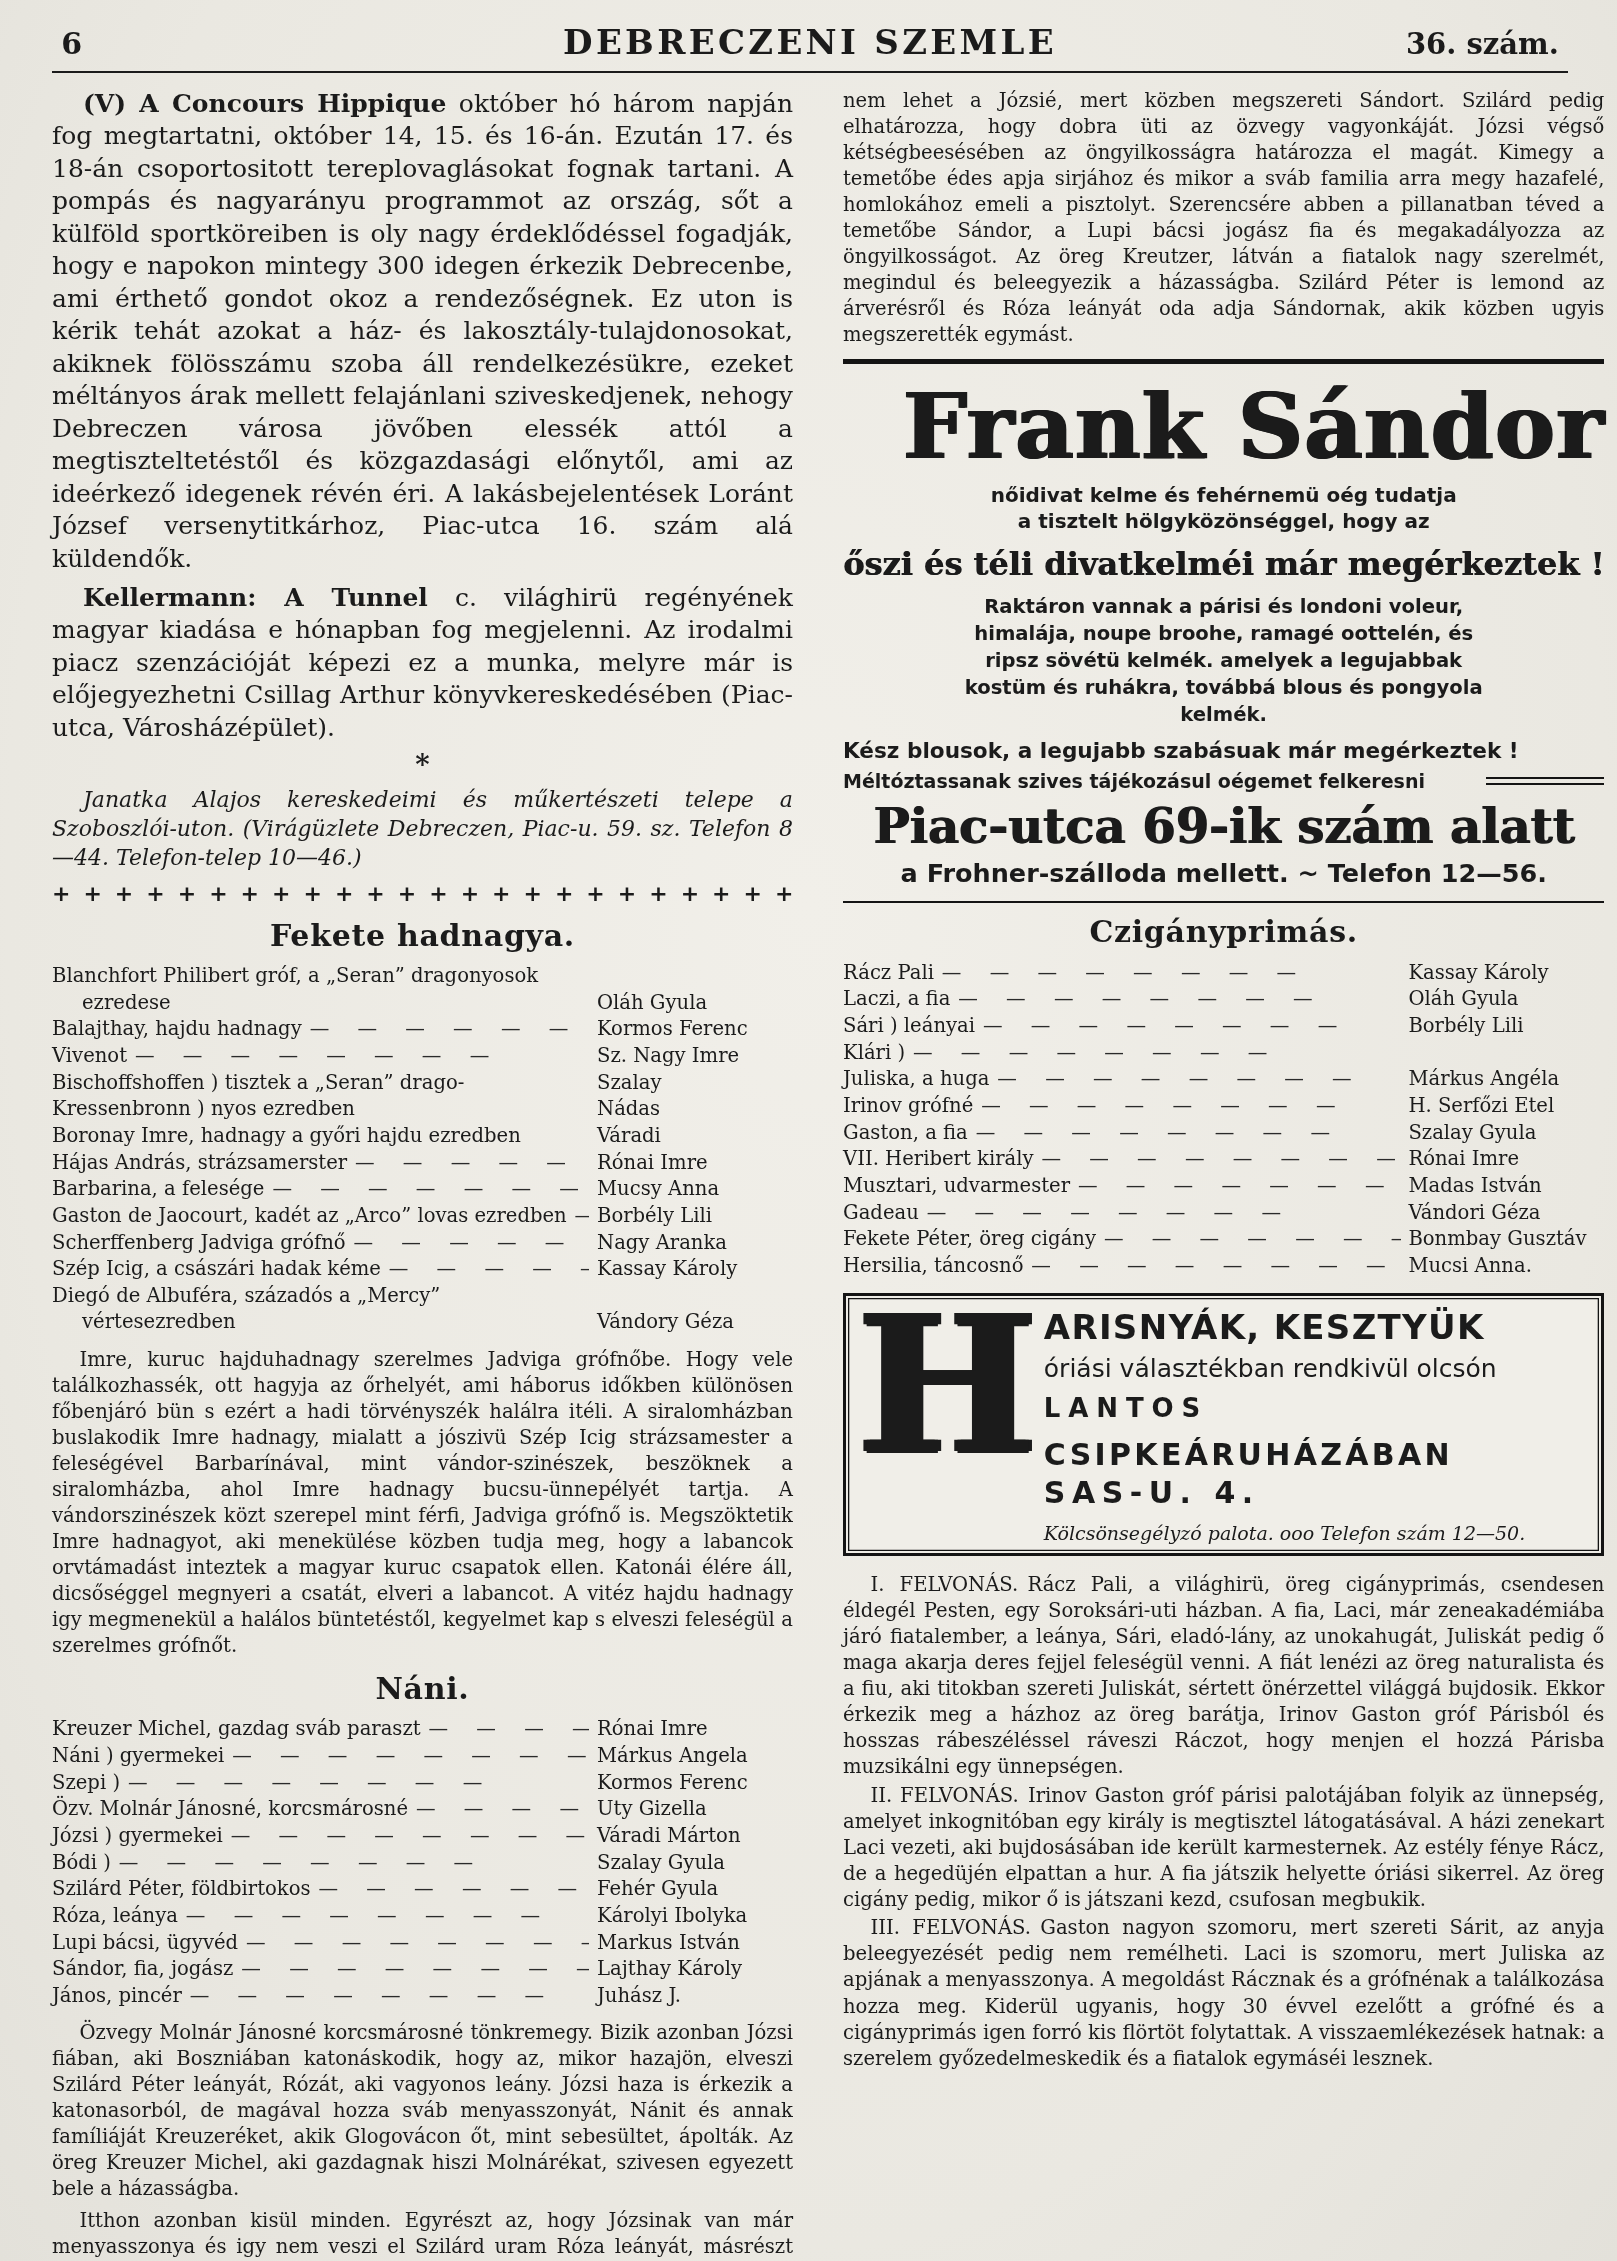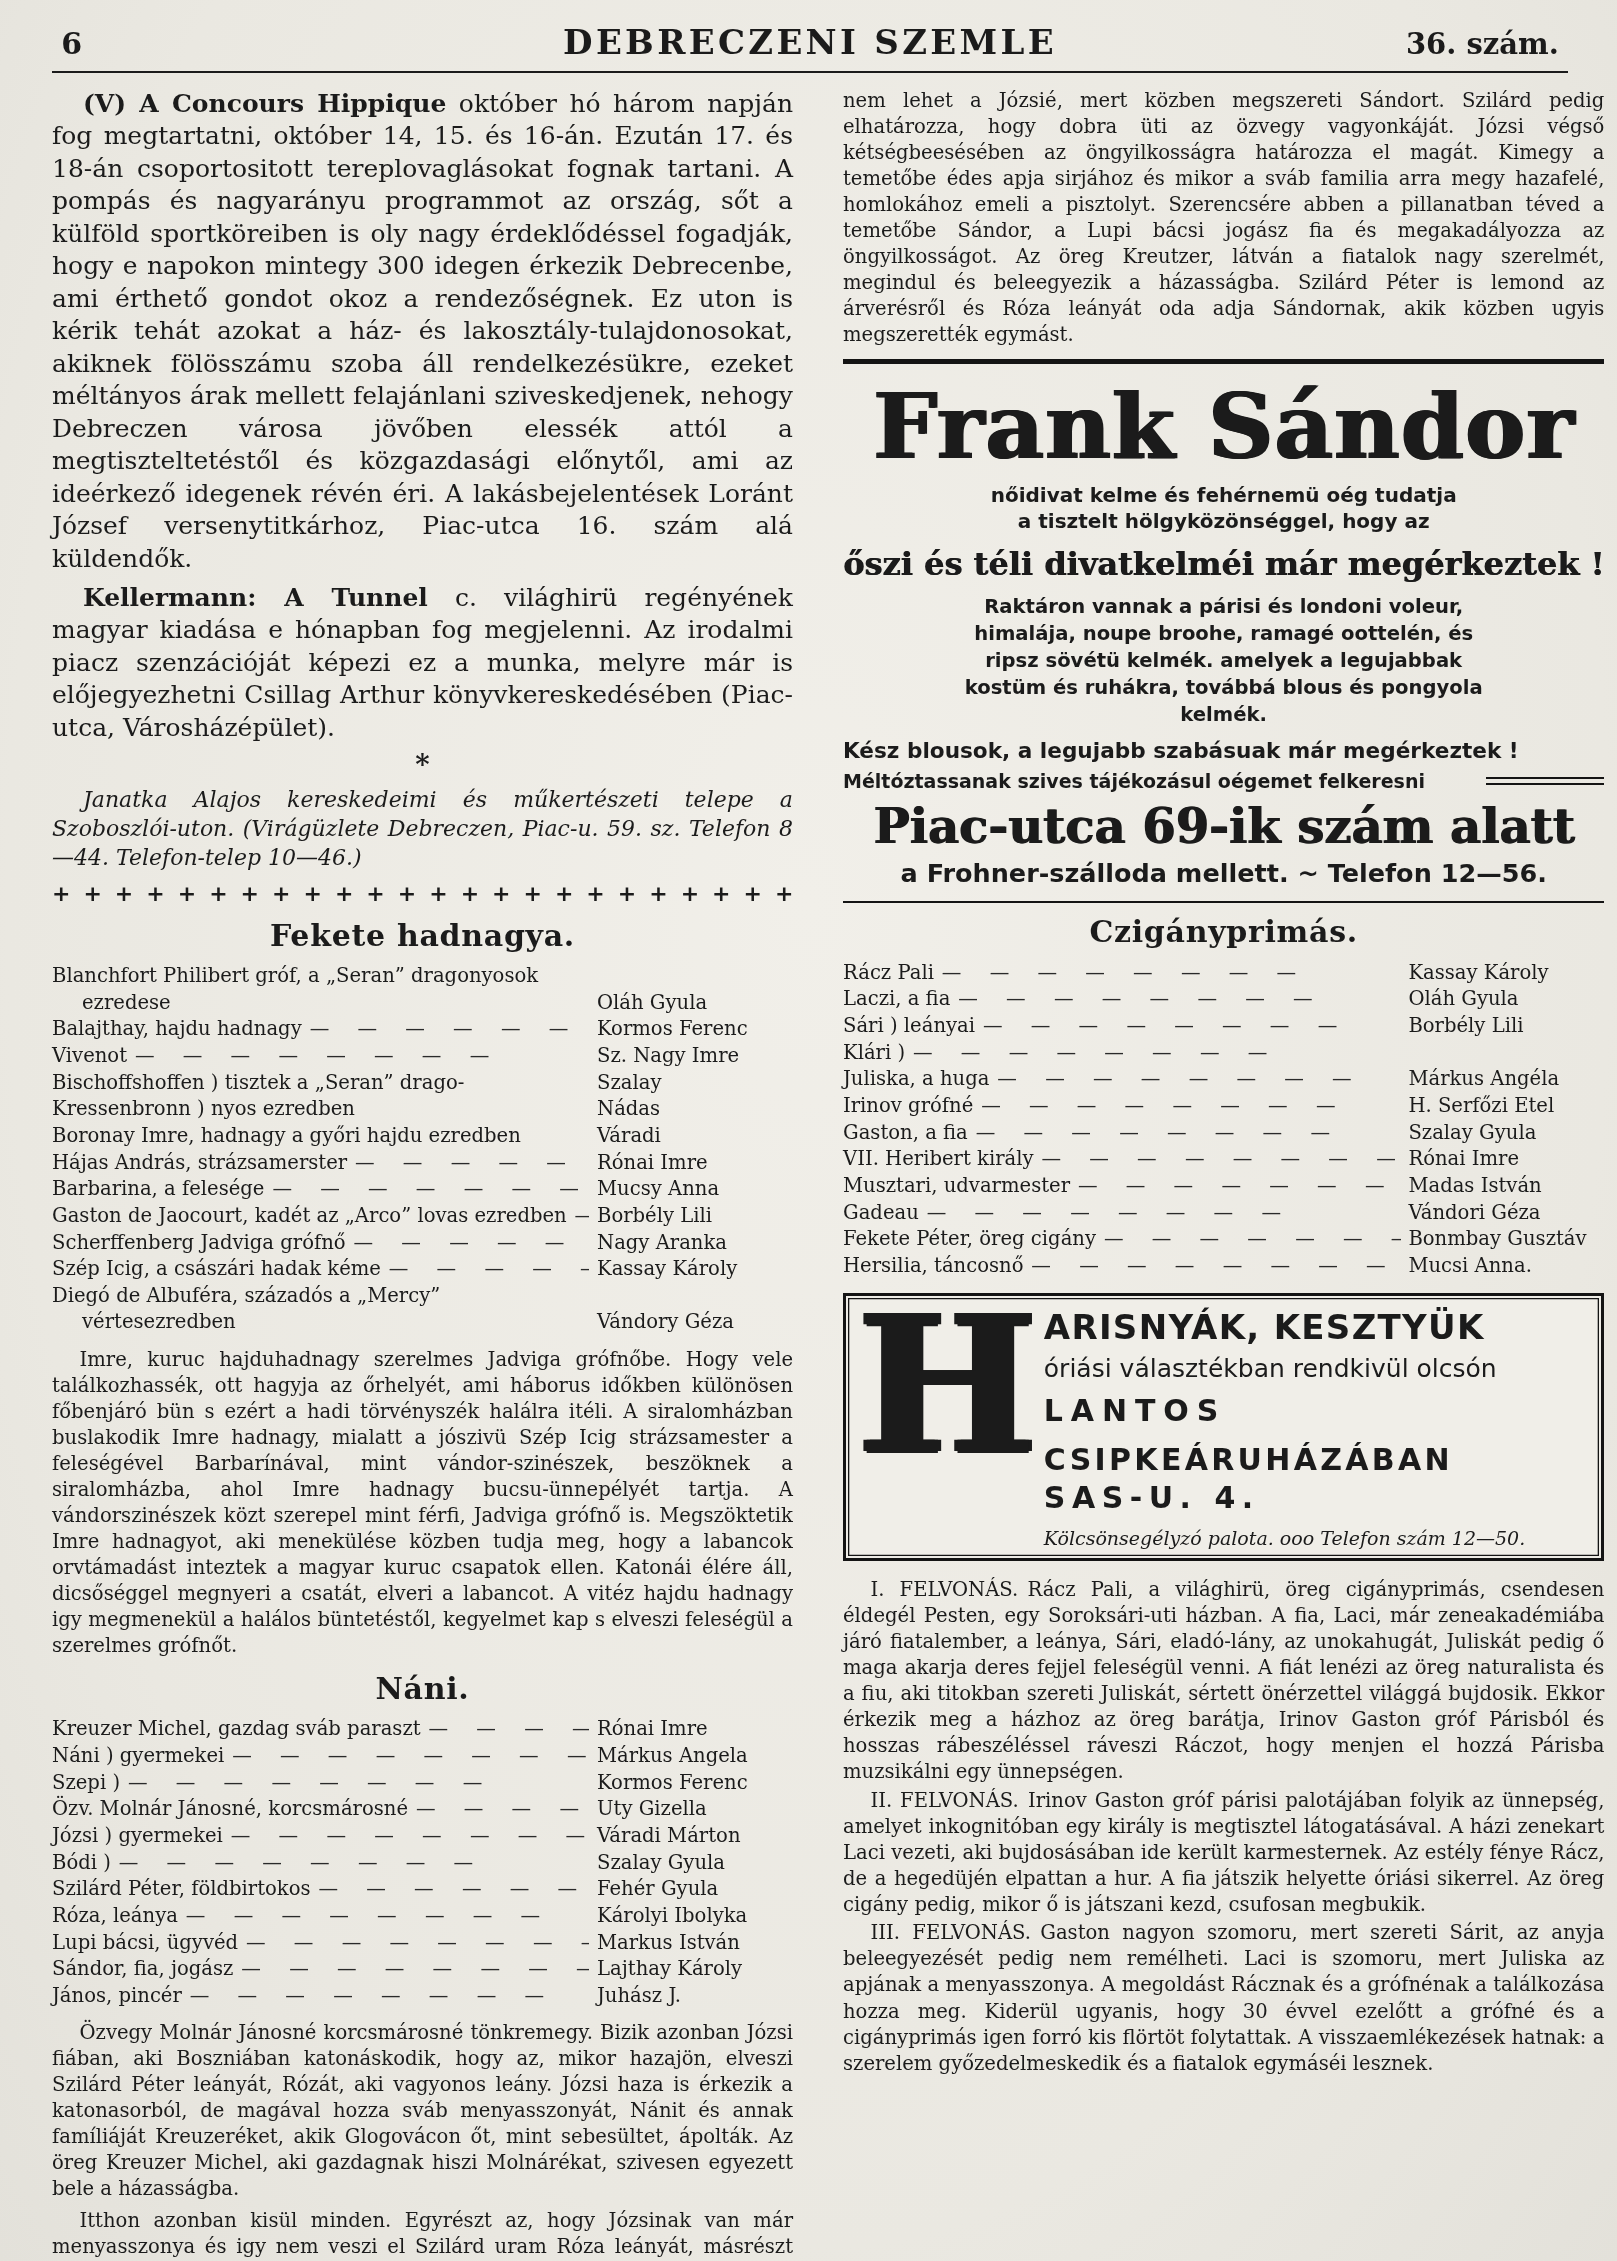--- a/index.html
+++ b/index.html
@@ -76,20 +76,21 @@
     border-top:5.2px solid #141414;
     border-bottom:2px solid #141414;
     padding:17px 0 13px 0;
     margin:10.5px 0 2.6px 0;
     text-align:center;
   }
   .frank-headline {
     font-size:90px; font-weight:bold; line-height:1.02;
     letter-spacing:1.3px; white-space:nowrap;
     text-shadow:2px 0 currentColor, -0.7px 0 currentColor;
+    text-align:right;
   }
   .frank-sub {
     font-family:"DejaVu Sans", sans-serif;
     font-weight:bold; font-size:20px; line-height:1.3;
   }
   .frank-sub.first { margin-top:9.2px; }
   .frank-big {
     font-size:32px; font-weight:bold; white-space:nowrap;
     margin:11.8px 0 9.2px 0;
     text-shadow:0.7px 0 currentColor;
@@ -128,21 +129,21 @@
   }
   .h-drop {
     flex:0 0 147px;
     font-size:190px; font-weight:bold; line-height:0.82;
     text-align:center;
     text-shadow:3.3px 0 currentColor, -3.3px 0 currentColor, 0 2px currentColor;
   }
   .h-content { flex:1; padding-left:6.5px; font-family:"DejaVu Sans", sans-serif; }
   .h-line1 { font-size:34px; font-weight:bold; letter-spacing:1.3px; white-space:nowrap; }
   .h-line2 { font-size:25px; margin-top:6.5px; white-space:nowrap; }
-  .h-line3 { font-size:30px; font-weight:bold; letter-spacing:7.9px; margin-top:10.5px; }
+  .h-line3 { font-size:26px; font-weight:bold; letter-spacing:7.9px; margin-top:10.5px; }
   .h-line4 { font-size:30px; font-weight:bold; letter-spacing:3.3px; margin-top:14px; white-space:nowrap; }
   .h-line5 { font-size:30px; font-weight:bold; letter-spacing:6.5px; margin-top:2.6px; }
   .h-line6 { font-size:19px; margin-top:11.8px; font-family:"DejaVu Serif", serif; white-space:nowrap;font-style:italic; }
   .acts p.small { margin-bottom:2.6px; }
   .act-lead { margin-right:9.2px; }
 </style>
 </head>
 <body>
 
 <div class="page">

